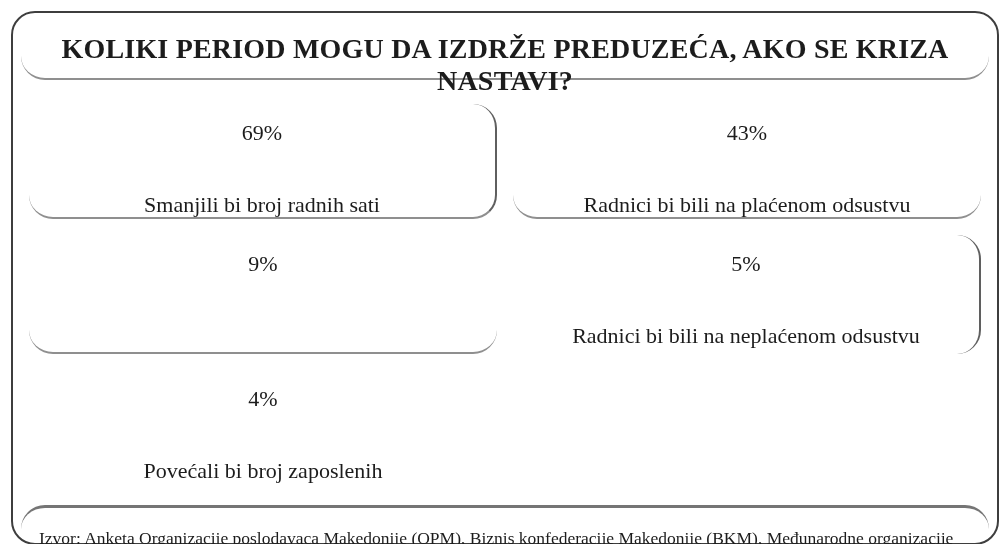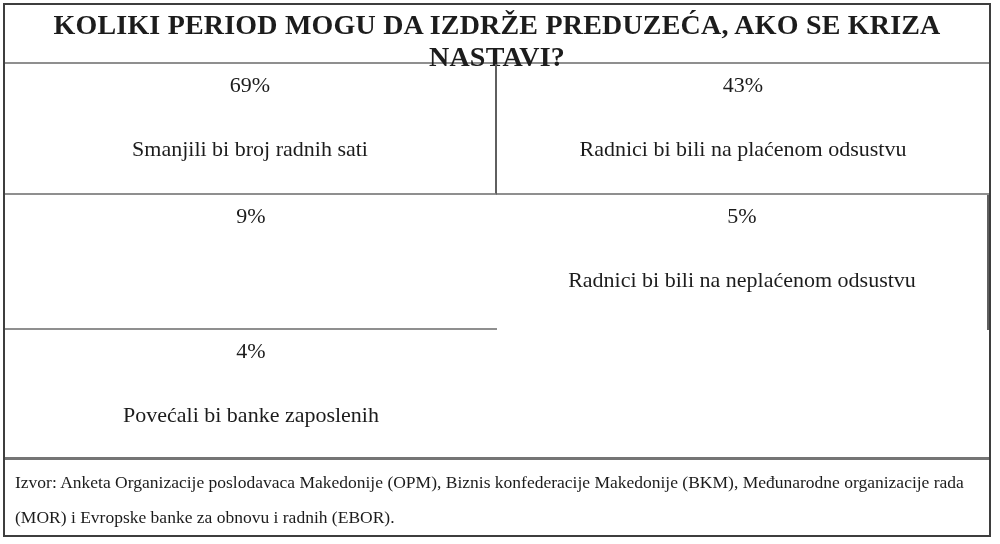--- a/index.html
+++ b/index.html
@@ -1,15 +1,15 @@
 <!DOCTYPE html>
 <html><head>
 <meta charset="utf-8">
 <style>
-  * { margin: 0; padding: 0; box-sizing: border-box; }
+  * { margin: 8px; padding: 0; box-sizing: border-box; border-radius: 24px; }
   html, body {
     width: 1000px; height: 544px;
     background: #ffffff;
     font-family: "Liberation Serif", "DejaVu Serif", serif;
     color: #1c1c1c;
     overflow: hidden;
   }
   .table-wrap {
     position: absolute;
     left: 3px; top: 3px;
@@ -94,21 +94,21 @@
       <div class="pct">9%</div>
     </div>
 
     <div class="cell col-left row-3">
       <div class="pct">5%</div>
       <div class="lbl">Radnici bi bili na neplaćenom odsustvu</div>
     </div>
 
     <div class="cell col-right row-3">
       <div class="pct">4%</div>
-      <div class="lbl">Povećali bi banke zaposlenih</div>
+      <div class="lbl">Povećali bi broj zaposlenih</div>
     </div>
 
   </div>
 
   <div class="source-row">
     <div class="source-text">Izvor: Anketa Organizacije poslodavaca Makedonije (OPM), Biznis konfederacije Makedonije (BKM), Međunarodne organizacije rada (MOR) i Evropske banke za obnovu i radnih (EBOR).</div>
   </div>
 
 </div>
 

